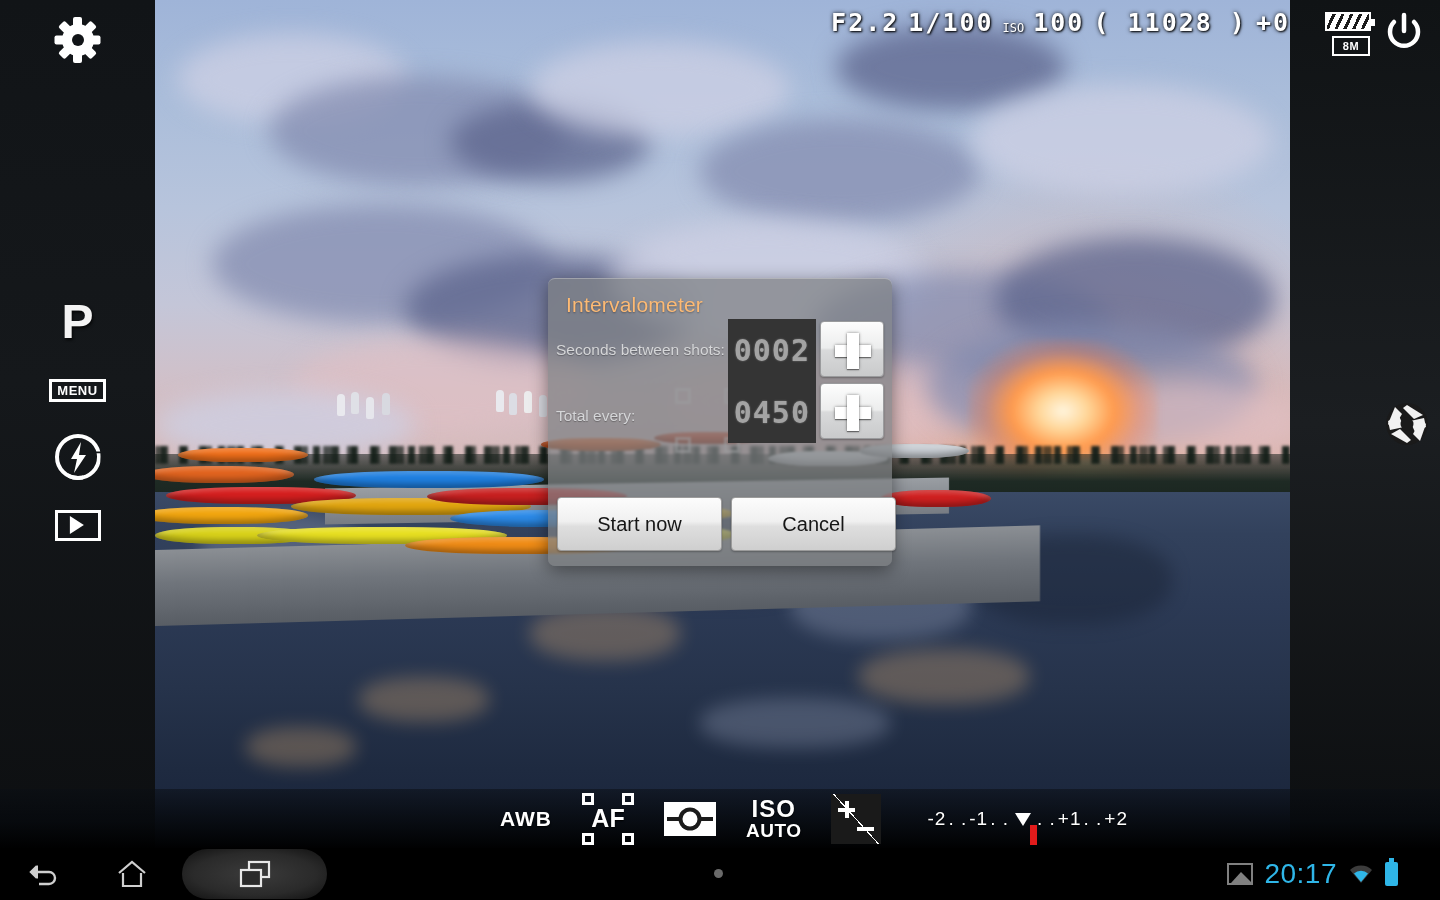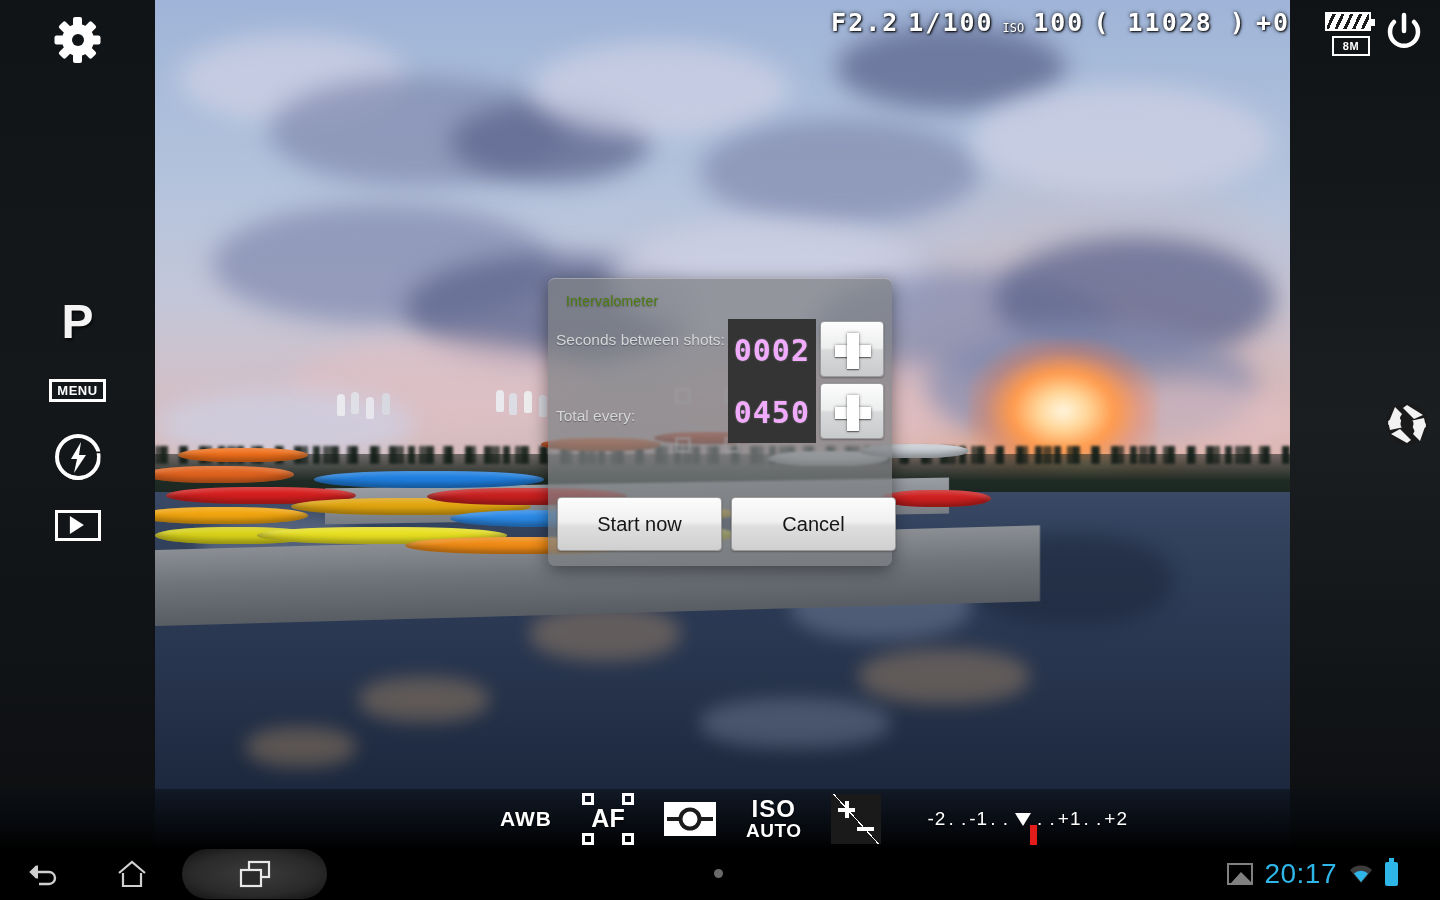--- a/index.html
+++ b/index.html
@@ -193,41 +193,41 @@
   #dialog {
     position:absolute; left:548px; top:278px; width:344px; height:288px;
     background: rgba(125,127,130,0.72);
     border-radius:7px;
     border-top: 1px solid rgba(255,255,255,0.28);
     box-shadow: 0 4px 18px rgba(0,0,0,0.45);
     backdrop-filter: blur(1px);
   }
   #dlg-title {
     position:absolute; left:18px; top:14px;
-    color:#4d7c0f; font-size:14px; letter-spacing:0.2px;
+    color:#fdba74; font-size:21px; letter-spacing:0.2px;
     text-shadow: 0 1px 2px rgba(0,0,0,0.35);
   }
   .dlg-label {
     position:absolute; color:#d5d6d8; font-size:15.5px;
     text-shadow: 0 1px 1px rgba(0,0,0,0.3);
   }
-  #lbl-seconds { left:8px; top:52px; }
+  #lbl-seconds { left:8px; top:62px; }
   #lbl-total   { left:8px; top:128px; }
 
   .lcd-panel {
     position:absolute; left:180px; width:88px; height:62px;
     background:#343434;
     display:flex; align-items:center; justify-content:flex-end;
     padding-right:6px;
   }
   #lcd-seconds { top:40px; }
   #lcd-total   { top:102px; }
   .lcd-panel span {
     font-family:"DejaVu Sans Mono", monospace; font-weight:bold;
-    font-size:30px; color:#f0abfc; letter-spacing:1px;
+    font-size:30px; color:#a3a3a3; letter-spacing:1px;
     text-shadow: 0 0 2px rgba(255,255,255,0.35);
   }
 
   .plus-btn {
     position:absolute; left:272px; width:64px; height:56px;
     border-radius:4px;
     background: linear-gradient(180deg,#fdfdfd 0%, #eceded 48%, #d9dadb 52%, #c9cacb 100%);
     border:1px solid #9a9b9d;
     box-shadow: 0 1px 2px rgba(0,0,0,0.3);
   }

